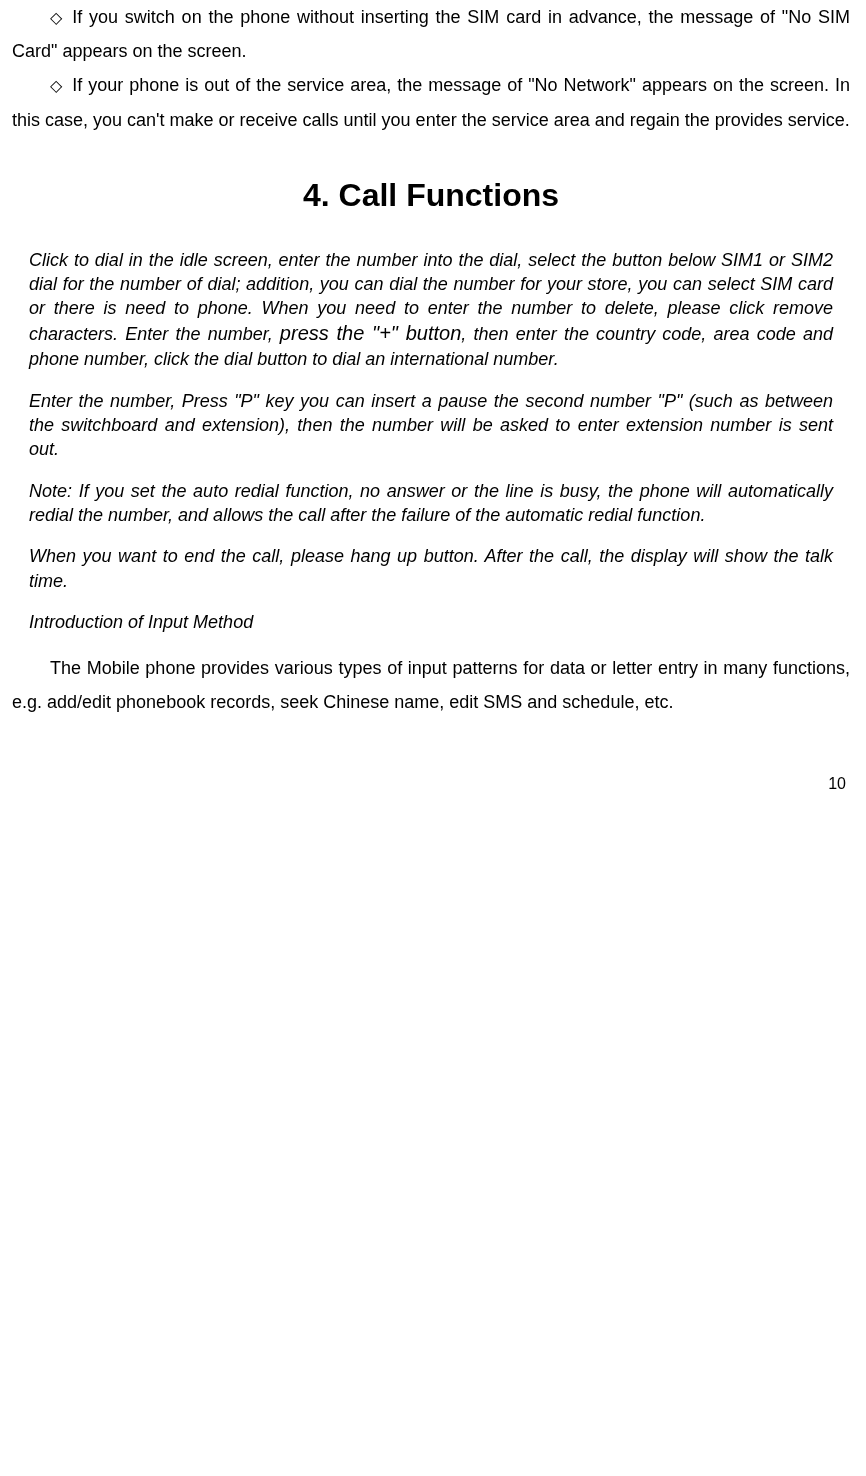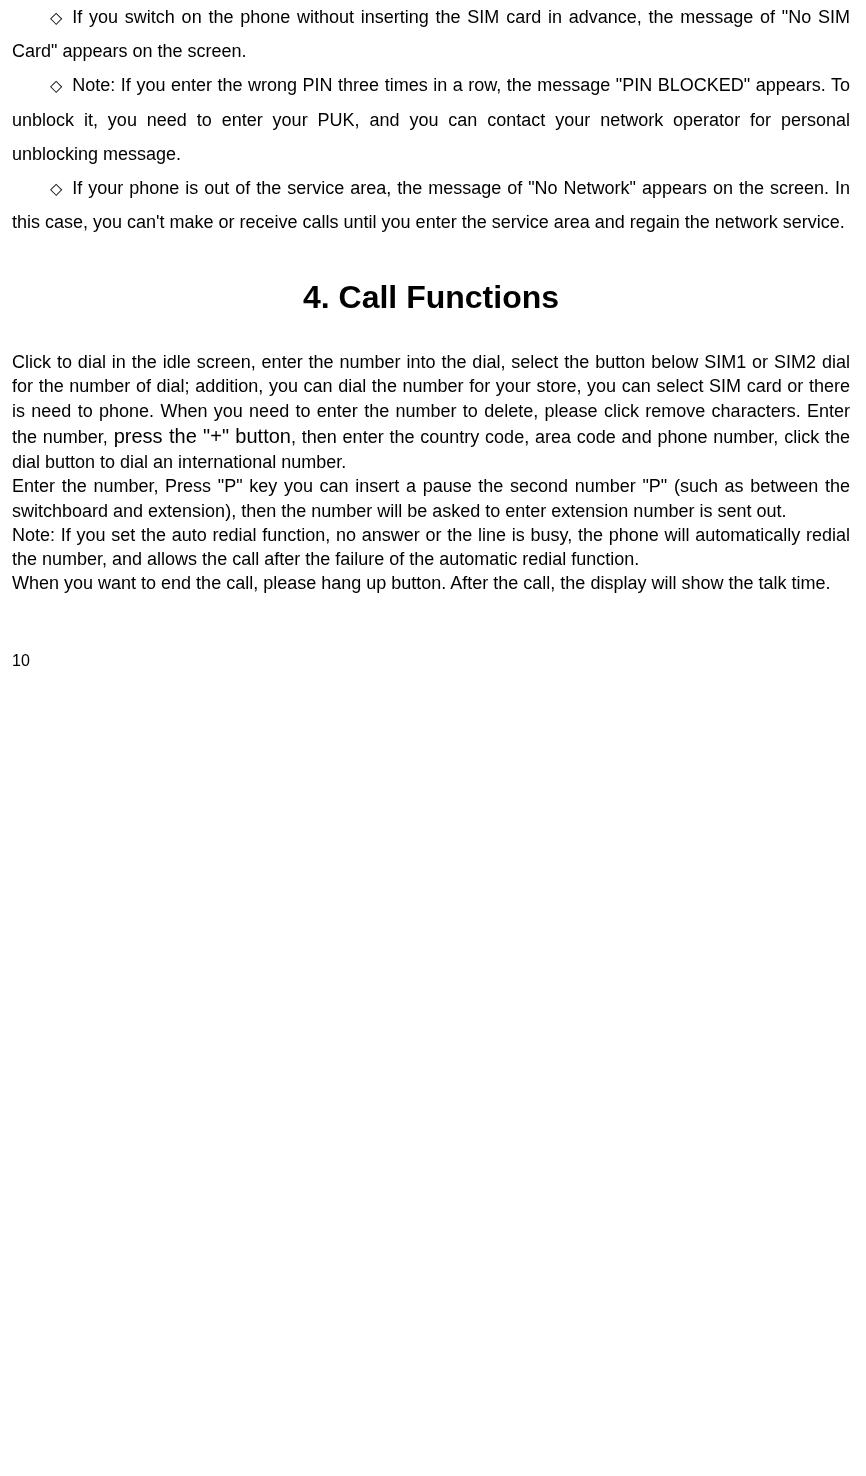--- a/index.html
+++ b/index.html
@@ -30,70 +30,71 @@
   h1 {
     font-size: 32px;
     font-weight: bold;
     margin: 28px 0 22px 0;
     font-family: Arial, Helvetica, sans-serif;
     text-align: center;
   }
   .para {
     text-align: justify;
     font-size: 18px;
-    margin: 0;
+    margin: 17px;
     line-height: 1.35;
+    font-style: italic;
   }
   .para-loose {
     text-align: justify;
     font-size: 18px;
     margin: 0;
     line-height: 1.9;
   }
   .indent {
     text-indent: 38px;
   }
   .press-btn {
     font-size: 20px;
   }
   .page-number {
+    text-align: right;
     font-size: 16px;
     padding-right: 4px;
     margin-top: 50px;
   }
 </style>
 </head>
 <body>
 
 <div class="page">
 
   <p class="diamond-item">
     <span class="diamond">◇</span><span>If you switch on the phone without inserting the SIM card in advance, the message of "No SIM Card" appears on the screen.</span>
   </p>
 
 
-  <p class="diamond-item">
-    <span class="diamond">◇</span><span>Note: If you enter the wrong PIN three times in a row, the message "PIN BLOCKED" appears. To unblock it, you need to enter your PUK, and you can contact your network operator for personal unblocking message.</span>
-  </p>
 
   <p class="diamond-item">
-    <span class="diamond">◇</span><span>If your phone is out of the service area, the message of "No Network" appears on the screen. In this case, you can't make or receive calls until you enter the service area and regain the network service.</span>
+    <span class="diamond">◇</span><span>If your phone is out of the service area, the message of "No Network" appears on the screen. In this case, you can't make or receive calls until you enter the service area and regain the provides service.</span>
   </p>
 
   <h1>4. Call Functions</h1>
 
   <p class="para">
     <span>Click to dial in the idle screen, enter the number into the dial, select the button below SIM1 or SIM2 dial for the number of dial; addition, you can dial the number for your store, you can select SIM card or there is need to phone. When you need to enter the number to delete, please click remove characters. Enter the number, </span><span class="press-btn">press the "+" button</span><span>, then enter the country code, area code and phone number, click the dial button to dial an international number.</span>
   </p>
 
   <p class="para">Enter the number, Press "P" key you can insert a pause the second number "P" (such as between the switchboard and extension), then the number will be asked to enter extension number is sent out.</p>
 
   <p class="para">Note: If you set the auto redial function, no answer or the line is busy, the phone will automatically redial the number, and allows the call after the failure of the automatic redial function.</p>
 
   <p class="para">When you want to end the call, please hang up button. After the call, the display will show the talk time.</p>
 
+  <p class="para">Introduction of Input Method</p>
 
 
+  <p class="para-loose indent">The Mobile phone provides various types of input patterns for data or letter entry in many functions, e.g. add/edit phonebook records, seek Chinese name, edit SMS and schedule, etc.</p>
 
 
   <div class="page-number">10</div>
 
 </div>
 
 </body></html>

